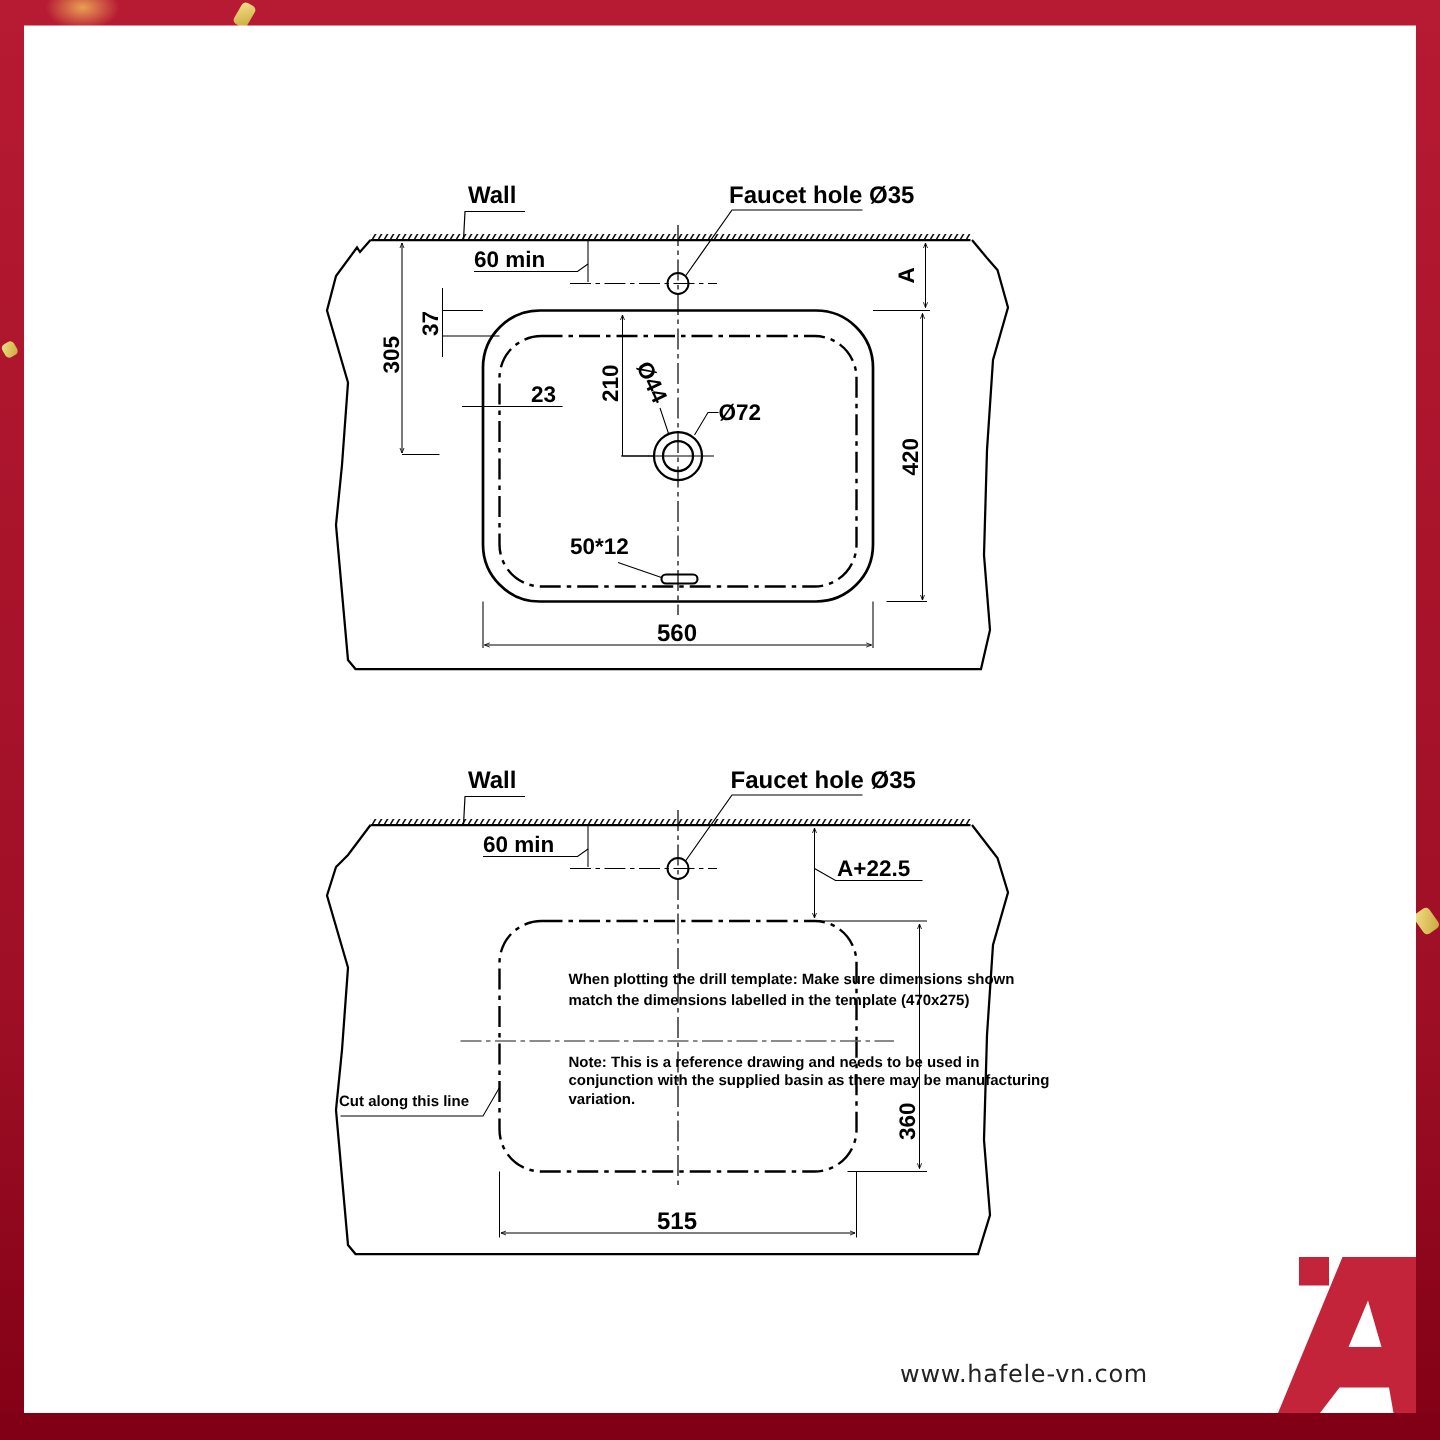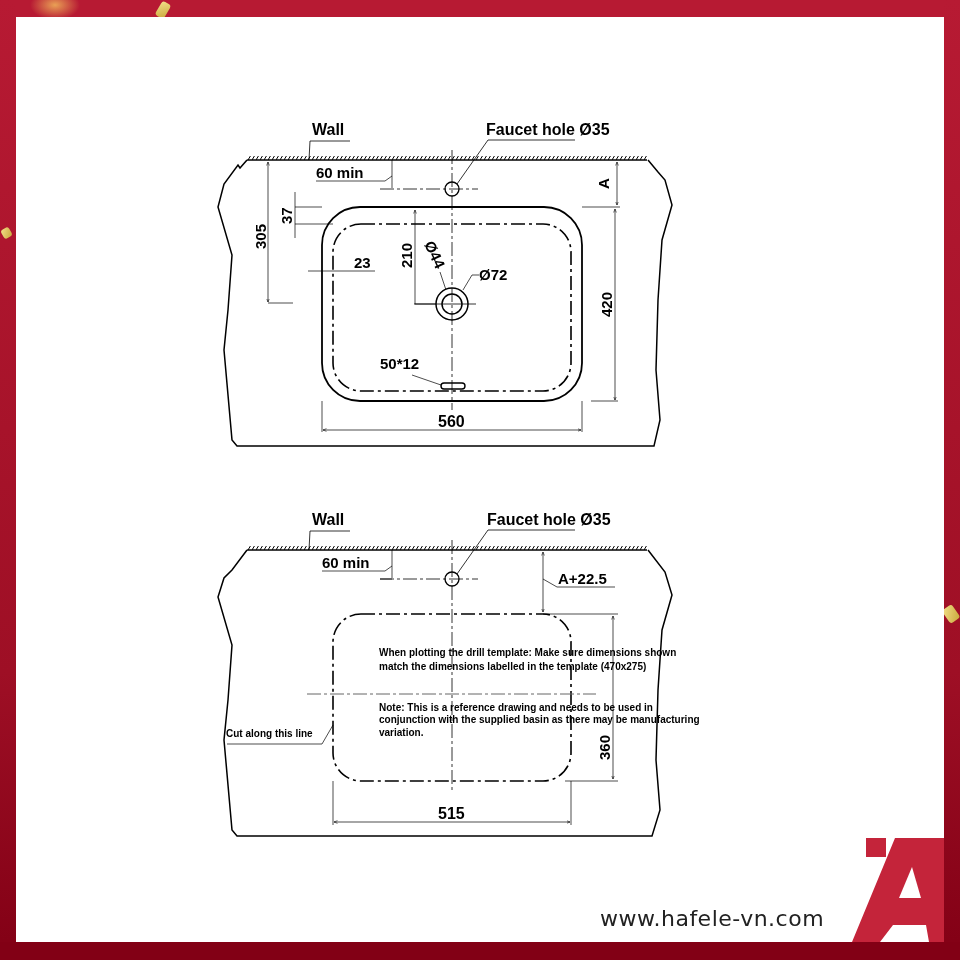--- a/index.html
+++ b/index.html
@@ -6,21 +6,21 @@
   body { width:960px; height:960px; position:relative; overflow:hidden; background:#b5182f; font-family:"Liberation Sans", sans-serif; }
   .frame-top { position:absolute; left:0; top:0; width:960px; height:17px; background:#b71a33; }
   .frame-bottom { position:absolute; left:0; top:942px; width:960px; height:18px; background:#820015; }
   .frame-left { position:absolute; left:0; top:0; width:16px; height:960px; background:linear-gradient(#b71a33 0%, #9e0f25 70%, #820015 100%); }
   .frame-right { position:absolute; right:0; top:0; width:16px; height:960px; background:linear-gradient(#b71a33 0%, #9e0f25 70%, #820015 100%); }
   .panel { position:absolute; left:16px; top:17px; width:928px; height:925px; background:#ffffff; }
   .glow { position:absolute; left:30px; top:-10px; width:50px; height:30px; border-radius:50%; background:radial-gradient(#e9a055 0%, rgba(233,160,85,0) 70%); }
   .confetti { position:absolute; background:linear-gradient(135deg,#f3e08a,#c9a83a); border-radius:3px; }
   svg.drawing { position:absolute; left:0; top:0; }
   .lbl { font-family:"Liberation Sans", sans-serif; font-weight:bold; fill:#000; }
-  .url { position:absolute; left:600px; top:906px; font-size:22px; color:#222; letter-spacing:0.5px; font-family:"DejaVu Sans", sans-serif; }
+  .url { position:absolute; left:600px; top:906px; font-size:16px; color:#222; letter-spacing:0.5px; font-family:"DejaVu Sans", sans-serif; }
 </style>
 </head>
 <body>
 
 <div class="frame-top">
     <div class="glow"></div>
   </div>
 <div class="frame-left"></div>
 <div class="frame-right"></div>
 <div class="frame-bottom"></div>

